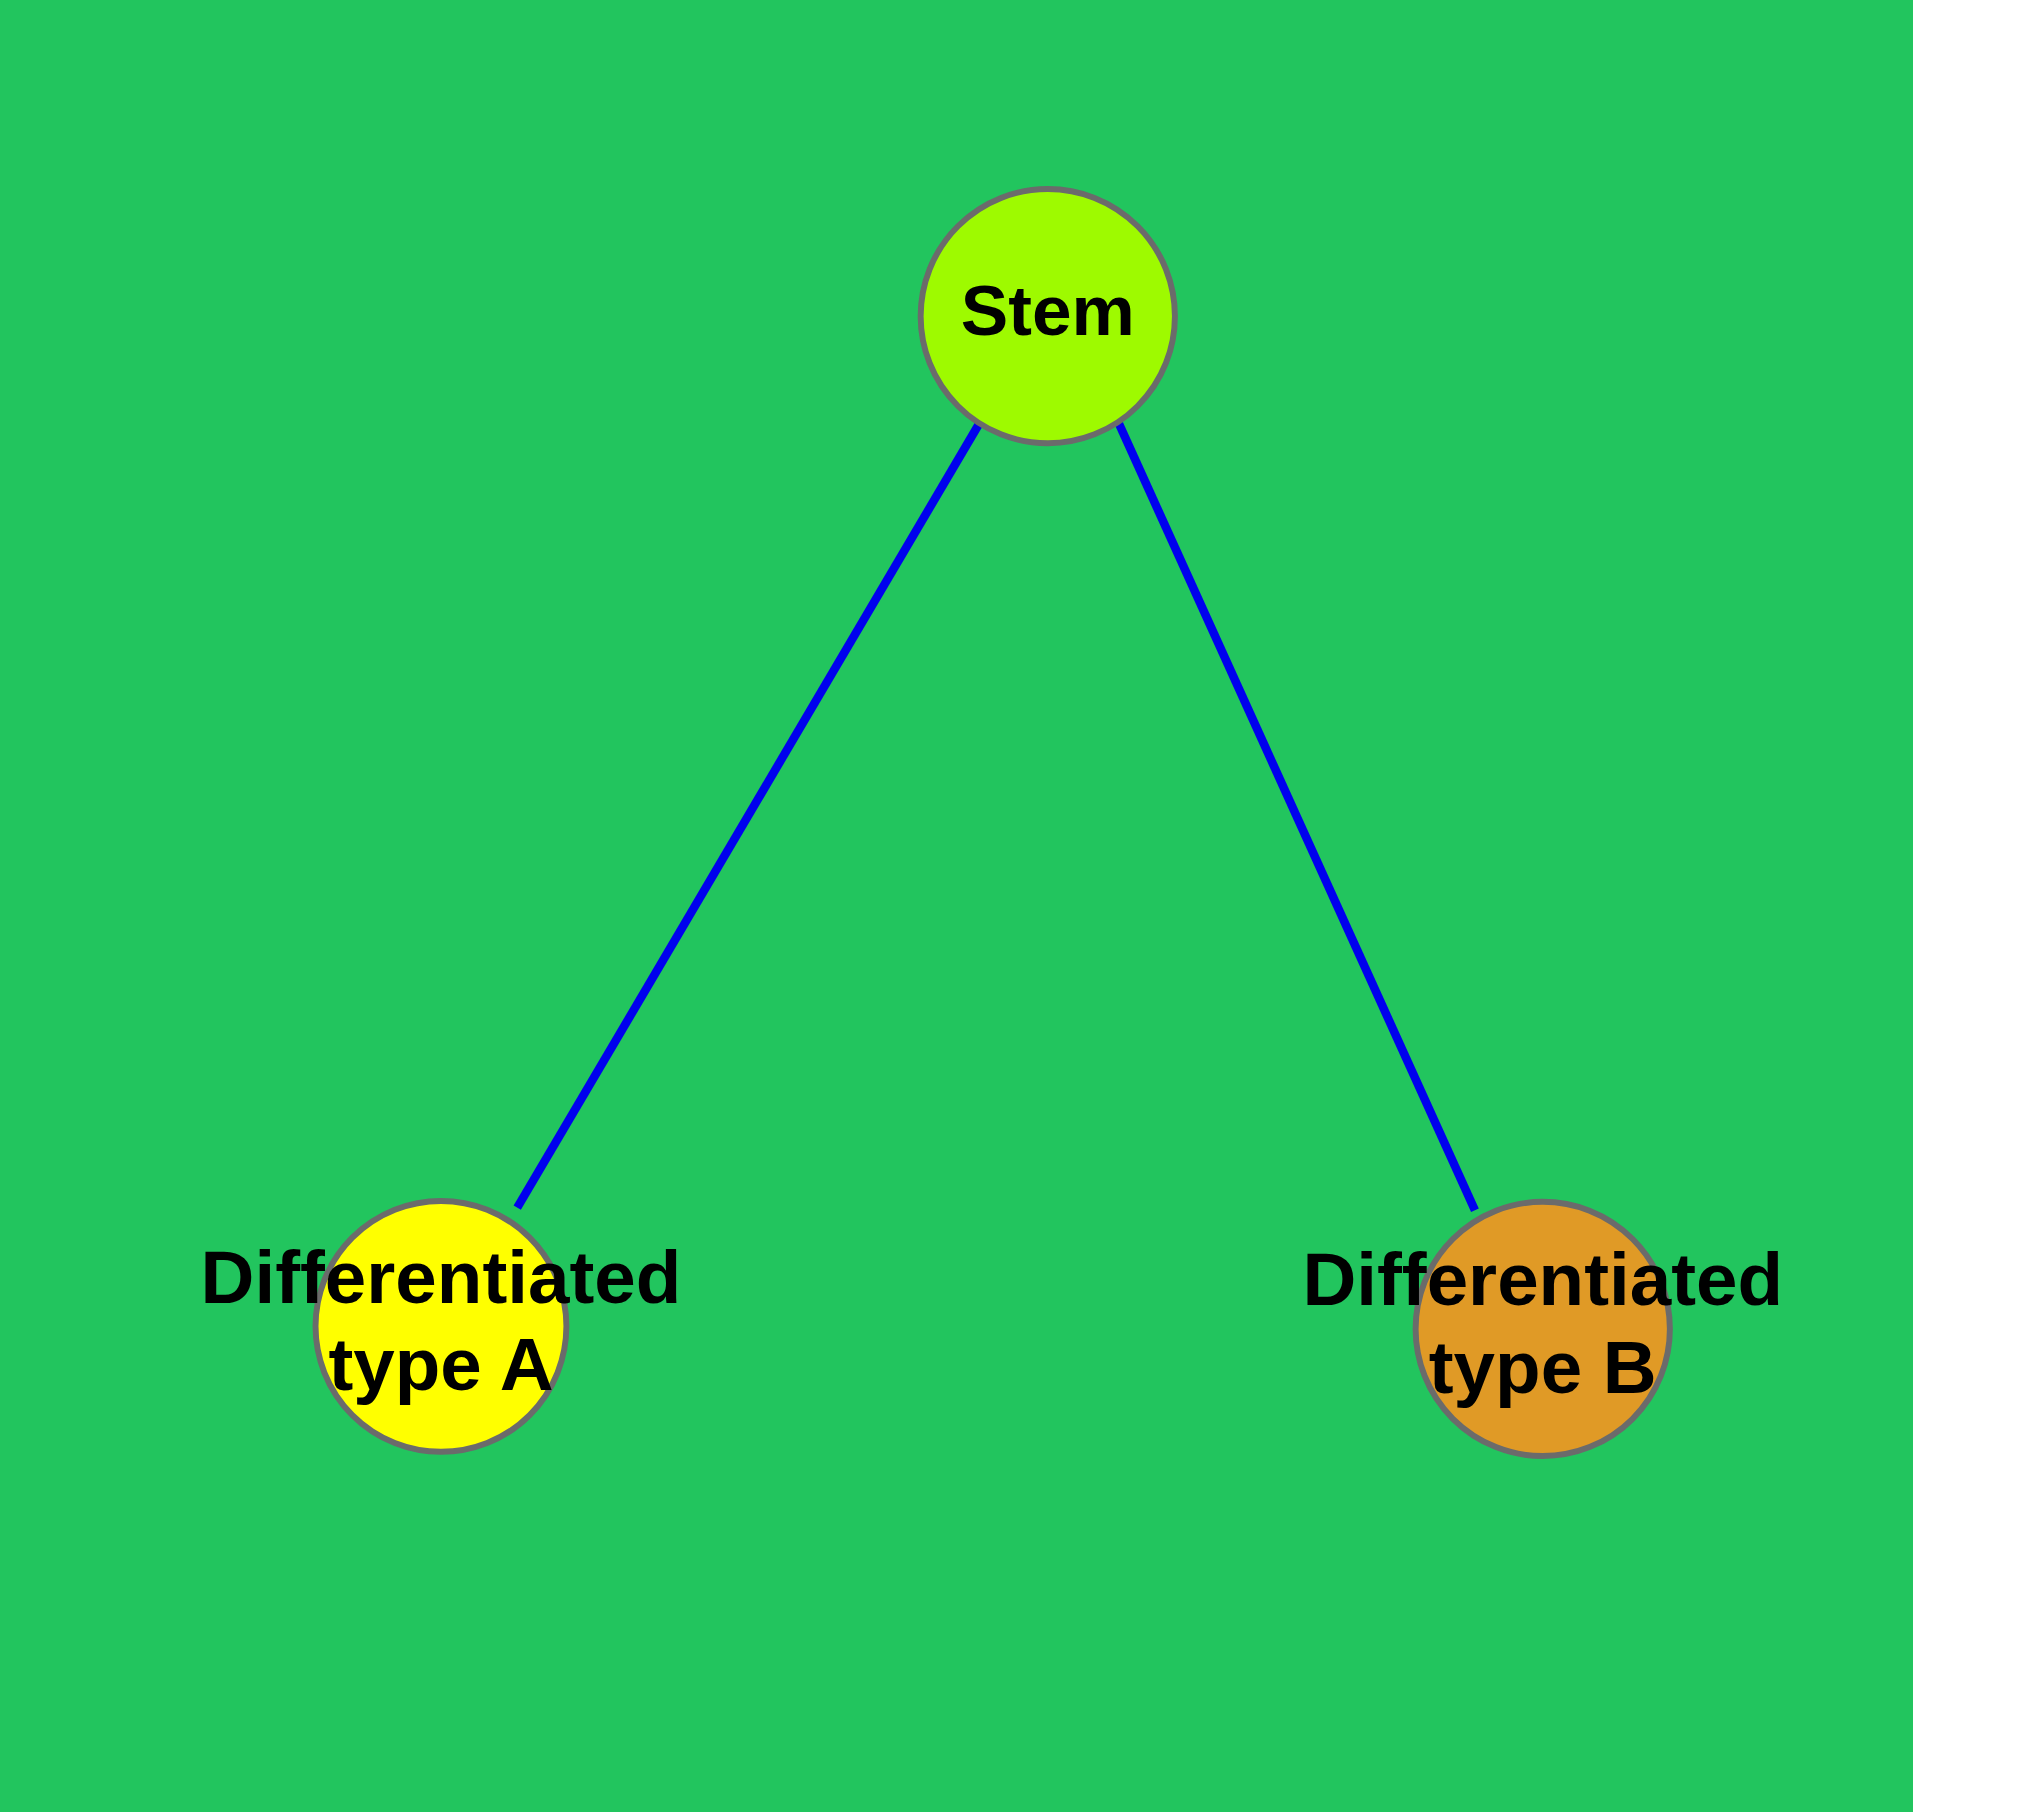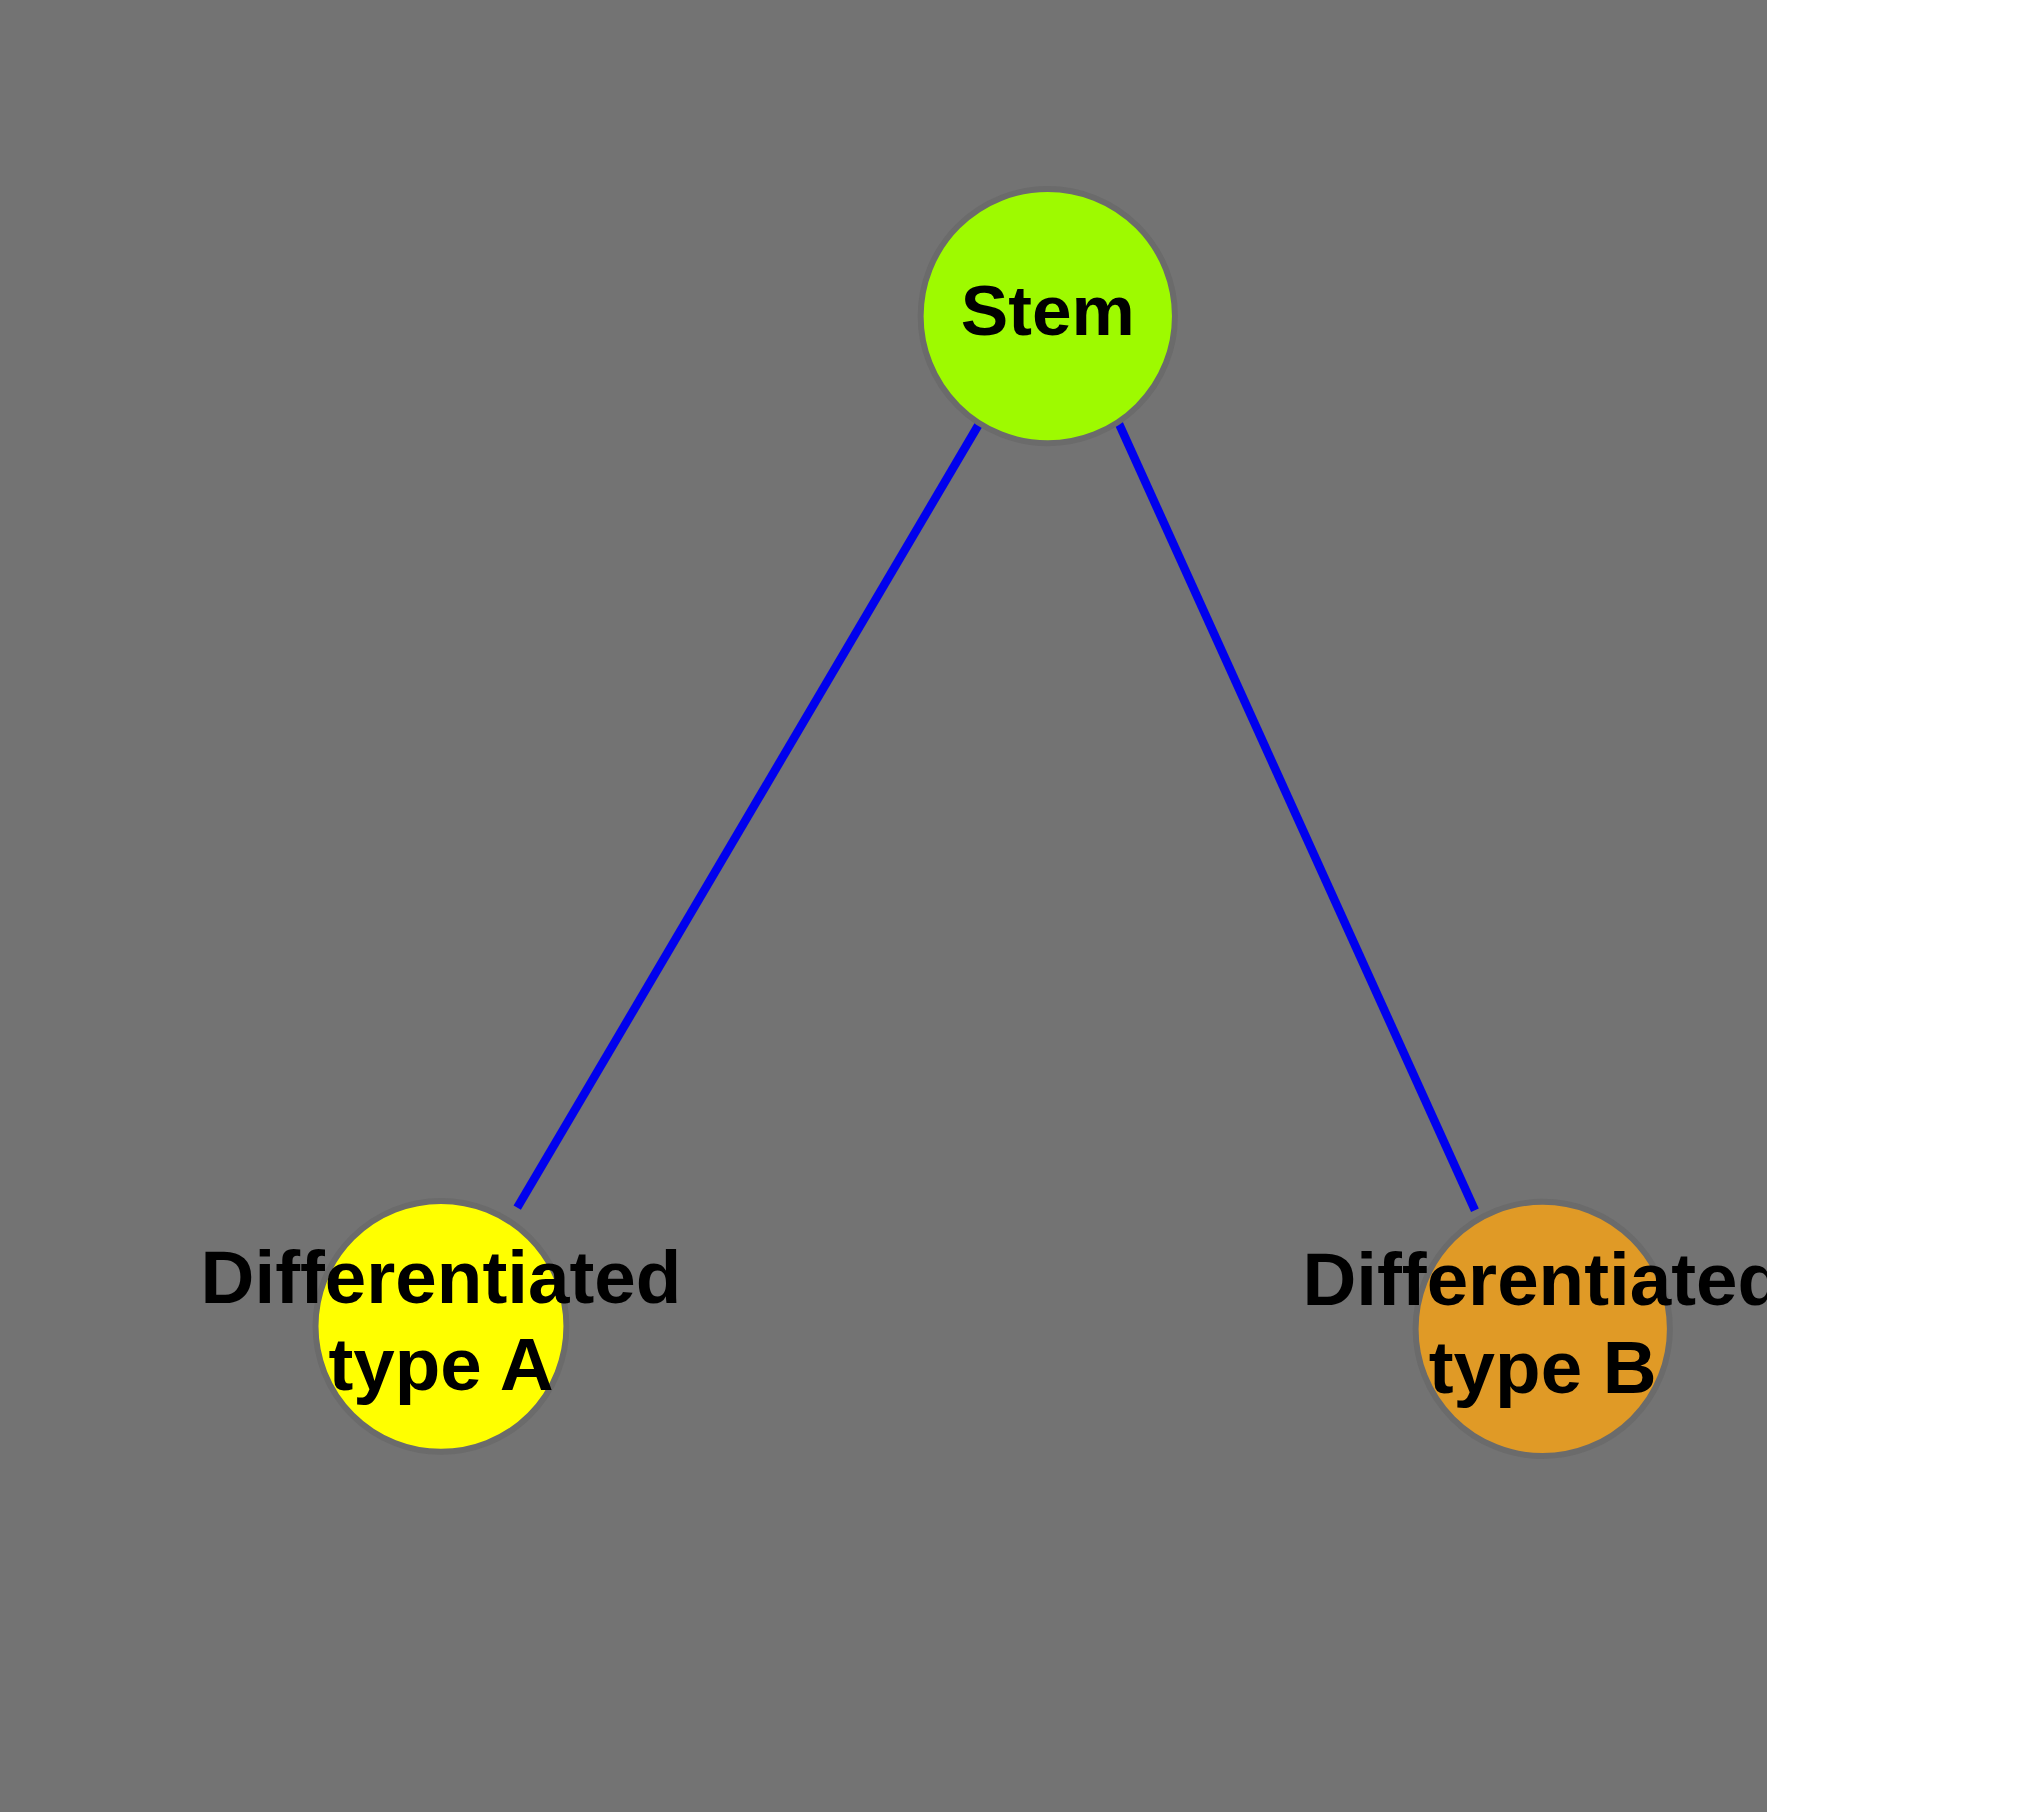--- a/index.html
+++ b/index.html
@@ -44,21 +44,21 @@
   .label-stem {
     font-size: 84px;
   }
   .label-leaf {
     font-size: 88px;
   }
 </style>
 </head>
 <body>
 
-<div id="canvas" style="width: 1767px; height: 1812px; background: #737373;">
+<div id="canvas" style="width: 1913px; height: 1812px; background: #22c55e;">
   <svg id="graph-svg" viewBox="0 0 2384 2138" style="width: 2021px; height: 1812px;">
 
     <g>
       <line class="edge-line" x1="1155" y1="500" x2="610" y2="1425" stroke="#0000ee" stroke-width="10"></line>
       <line class="edge-line" x1="1320" y1="500" x2="1740" y2="1428" stroke="#0000ee" stroke-width="10"></line>
     </g>
 
     <g>
 
       <g>

